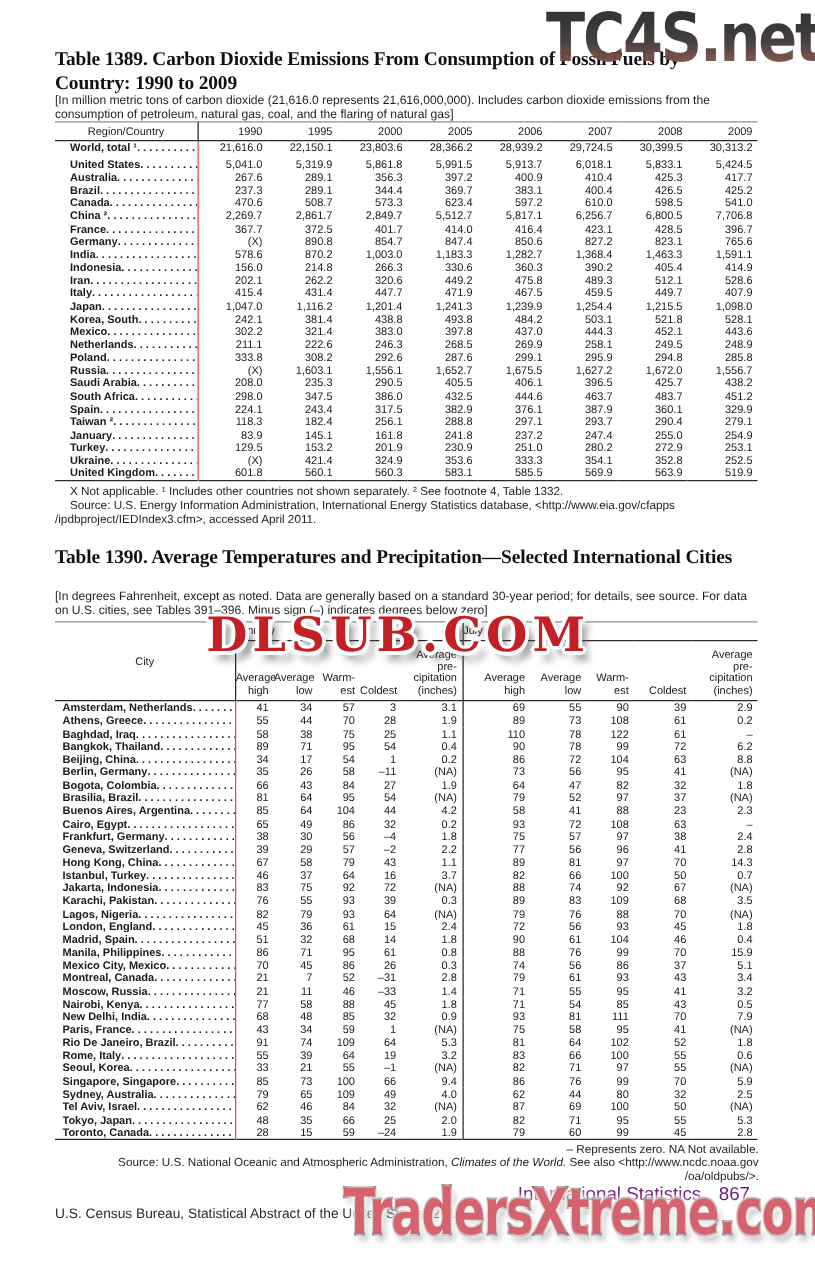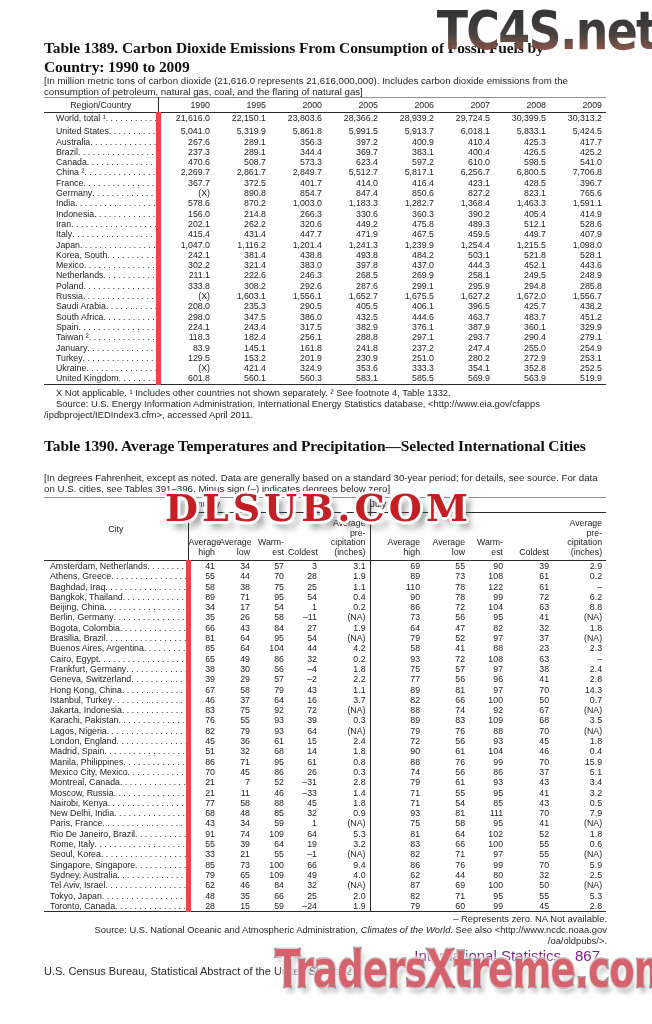--- a/index.html
+++ b/index.html
@@ -12,21 +12,21 @@
   .tbl-title{font-family:"Liberation Serif",serif;font-weight:700;font-size:15.5px;
              line-height:18.5px;letter-spacing:-0.1px;color:#111;}
   .note{font-size:9.7px;line-height:10.9px;color:#1f1f1f;}
 
   
   table.dtable{border-collapse:collapse;table-layout:fixed;width:562px;
                border-top:1px solid #8f8f8f;border-bottom:1.6px solid #2a2a2a;}
   .dtable th,.dtable td{padding:0;font-size:8.8px;font-weight:normal;color:#1a1a1a;}
   .dtable td{height:10.3px;line-height:10.3px;white-space:nowrap;overflow:hidden;}
   td.num{text-align:right;padding-right:4px;}
-  td.lbl{border-right:5px solid #ef4444;}
+  td.lbl{border-right:1px solid #ef4444;font-weight:bold;}
   td.jend{border-right:1px solid #2a2a2a;}
   .lblwrap{display:flex;align-items:baseline;height:10.3px;line-height:10.3px;overflow:hidden;}
   .lblwrap .nm{white-space:nowrap;}
   .dots{flex:1;overflow:hidden;white-space:nowrap;}
   .dots::before{content:" .\00a0.\00a0.\00a0.\00a0.\00a0.\00a0.\00a0.\00a0.\00a0.\00a0.\00a0.\00a0.\00a0.\00a0.\00a0.\00a0.\00a0.\00a0.\00a0.\00a0.\00a0.\00a0.\00a0.\00a0.\00a0.";}
   tr.b{font-weight:bold;}
   tr.world td{padding-bottom:3px;}
   .t1389 td.lbl{padding-left:12px;}
   .t1390 td.lbl{padding-left:6px;}
   

